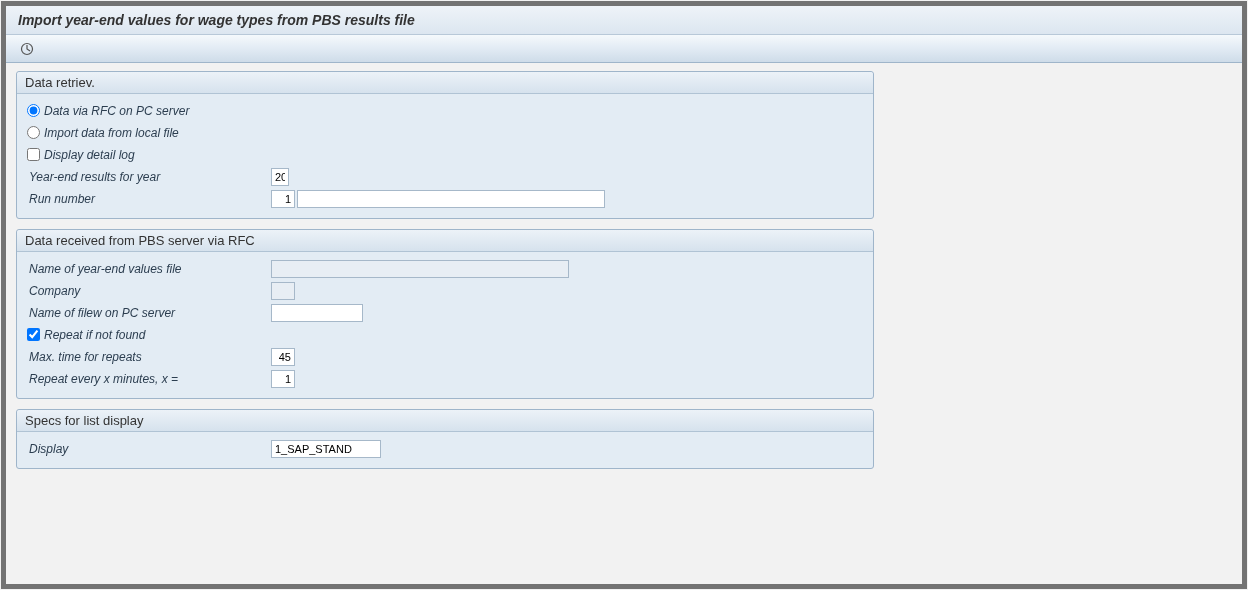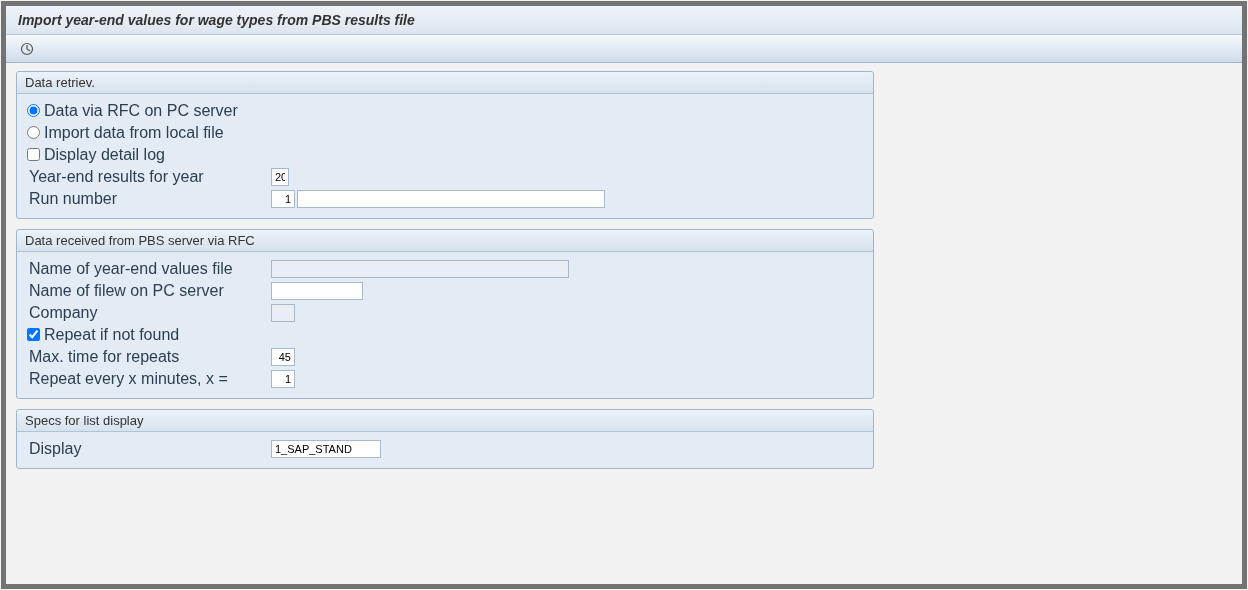--- a/index.html
+++ b/index.html
@@ -61,21 +61,22 @@
       padding: 6px 8px 8px 8px;
     }
     .row {
       display: flex;
       align-items: center;
       min-height: 21px;
       margin-bottom: 1px;
     }
     .label {
       color: #2c3e50;
-      font-size: 16px;
+      font-size: 12px;
+      font-style: italic;
     }
     .field-label {
       width: 246px;
       padding-left: 4px;
     }
     input[type="text"] {
       border: 1px solid #a6b8c9;
       background: #fff;
       font-size: 11px;
       height: 18px;
@@ -169,26 +170,26 @@
     </div>
 
     <div class="groupbox">
       <div class="groupbox-header">Data received from PBS server via RFC</div>
       <div class="groupbox-body">
         <div class="row">
           <div class="label field-label">Name of year-end values file</div>
           <input type="text" readonly="" style="width: 298px;" value="">
         </div>
         <div class="row">
+          <div class="label field-label">Company</div>
+          <input type="text" readonly="" style="width: 24px;" value="">
+        </div>
+        <div class="row">
           <div class="label field-label">Name of filew on PC server</div>
           <input type="text" style="width: 92px;" value="">
-        </div>
-        <div class="row">
-          <div class="label field-label">Company</div>
-          <input type="text" readonly="" style="width: 24px;" value="">
         </div>
         <div class="row">
           <label class="check-wrap">
             <input type="checkbox" checked="" style="">
             <span class="label">Repeat if not found</span>
           </label>
         </div>
         <div class="row">
           <div class="label field-label">Max. time for repeats</div>
           <input type="text" class="num-right" style="width: 24px;" value="45">

